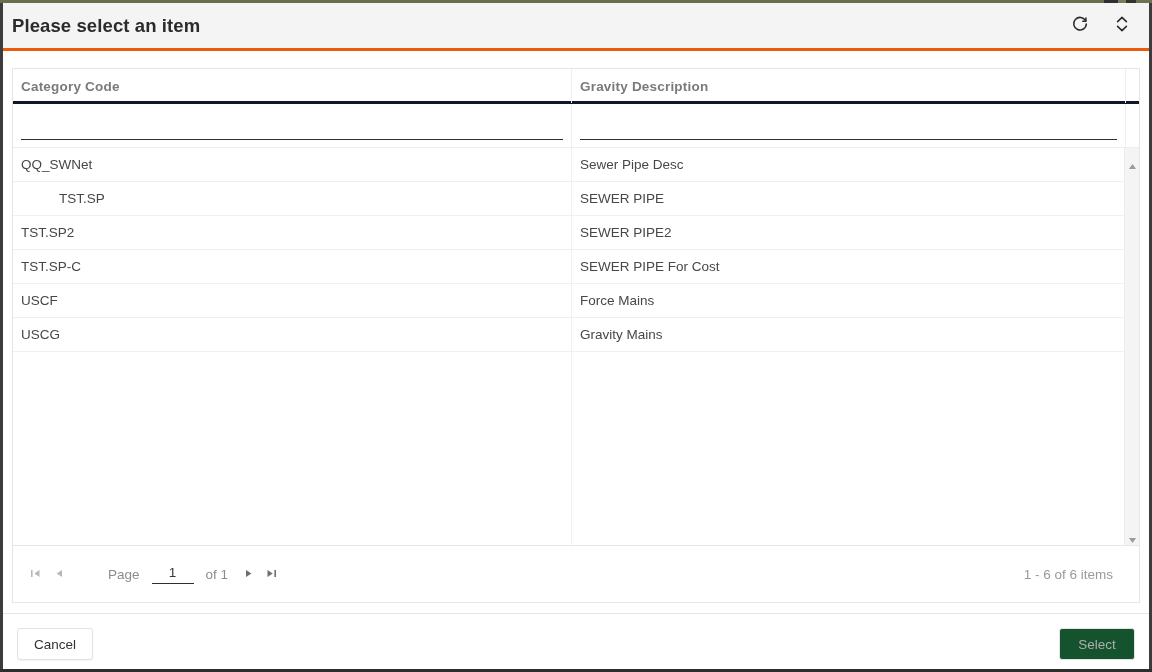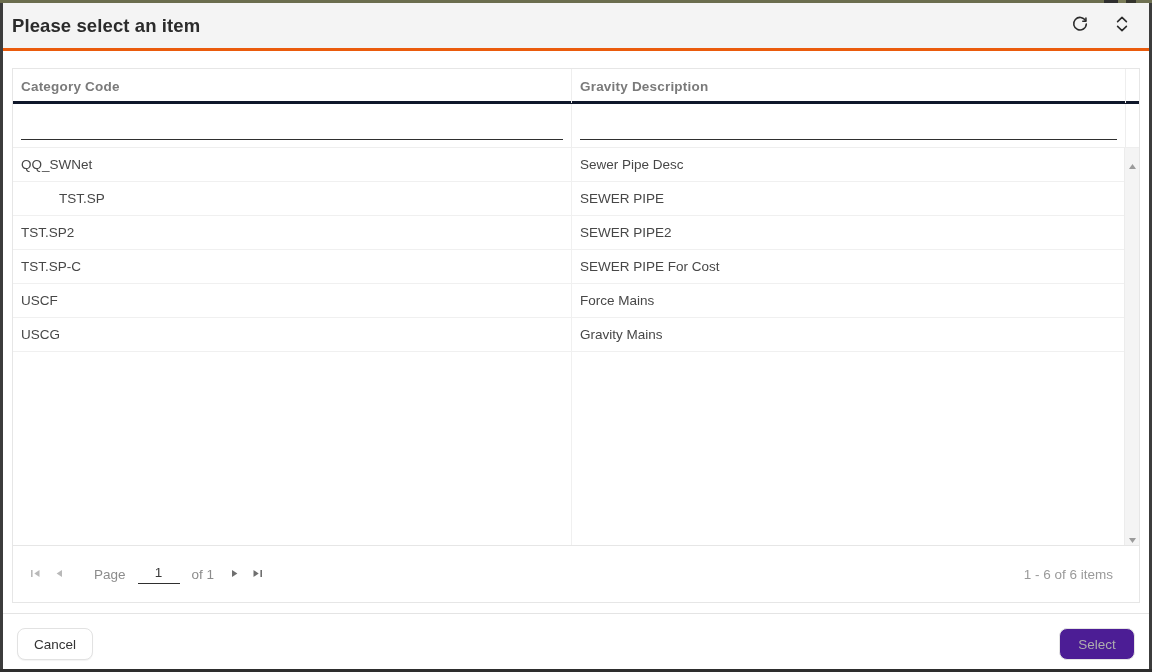--- a/index.html
+++ b/index.html
@@ -262,21 +262,21 @@
     align-items: center;
     justify-content: center;
     cursor: pointer;
     background: transparent;
     border: none;
     padding: 0;
   }
   .pg-first { margin-left: 11px; }
   .pg-prev { margin-left: 2px; }
   .pg-label {
-    margin-left: 24px;
+    margin-left: 38px;
     font-size: 13.5px;
     color: #8c8c8c;
   }
   .pg-input {
     width: 42px;
     margin-left: 12px;
     border: none;
     border-bottom: 1.5px solid #2f2f2f;
     background: transparent;
     outline: none;
@@ -308,41 +308,41 @@
     width: 1146px;
     height: 56px;
     border-top: 1px solid #e4e4e4;
     box-sizing: border-box;
     background: #ffffff;
   }
   .btn {
     position: absolute;
     top: 14px;
     height: 32px;
-    border-radius: 8px;
+    border-radius: 3px;
     font-family: "Liberation Sans", sans-serif;
     font-size: 13.5px;
     display: flex;
     align-items: center;
     justify-content: center;
     box-sizing: border-box;
     cursor: pointer;
   }
   .btn-cancel {
     left: 14px;
     width: 76px;
     background: #ffffff;
     border: 1px solid #e2e2e2;
     color: #333333;
     box-shadow: 0 1px 1px rgba(0,0,0,0.05);
   }
   .btn-select {
     right: 14px;
     width: 76px;
-    background: #4c1d95;
+    background: #14532d;
     border: 1px solid #e4e4e4;
     color: #aeaeae;
     cursor: default;
   }
 </style>
 </head>
 <body>
 
 <div id="app">
 

